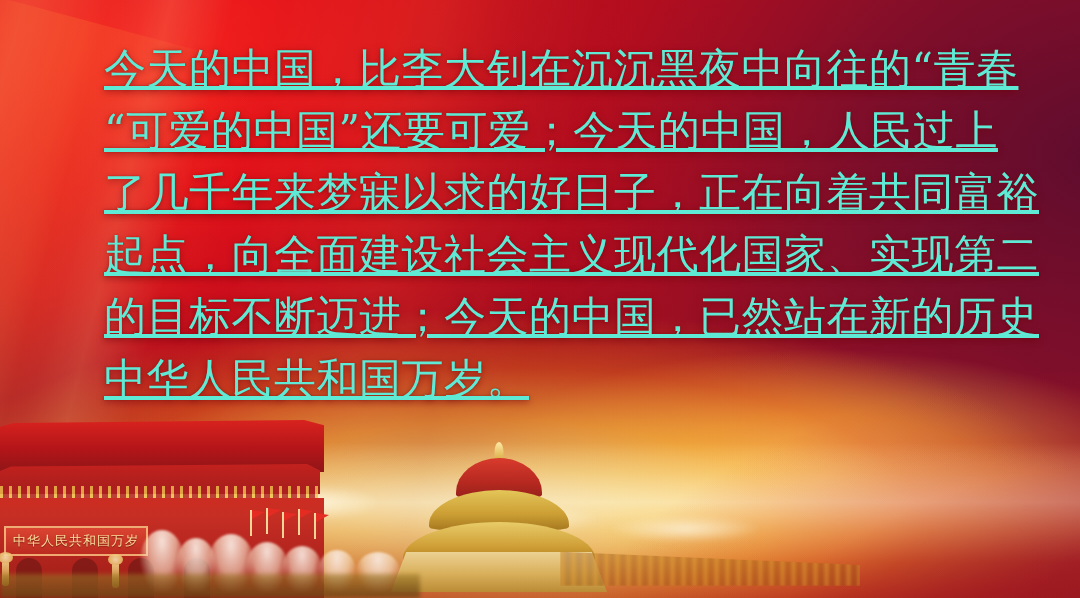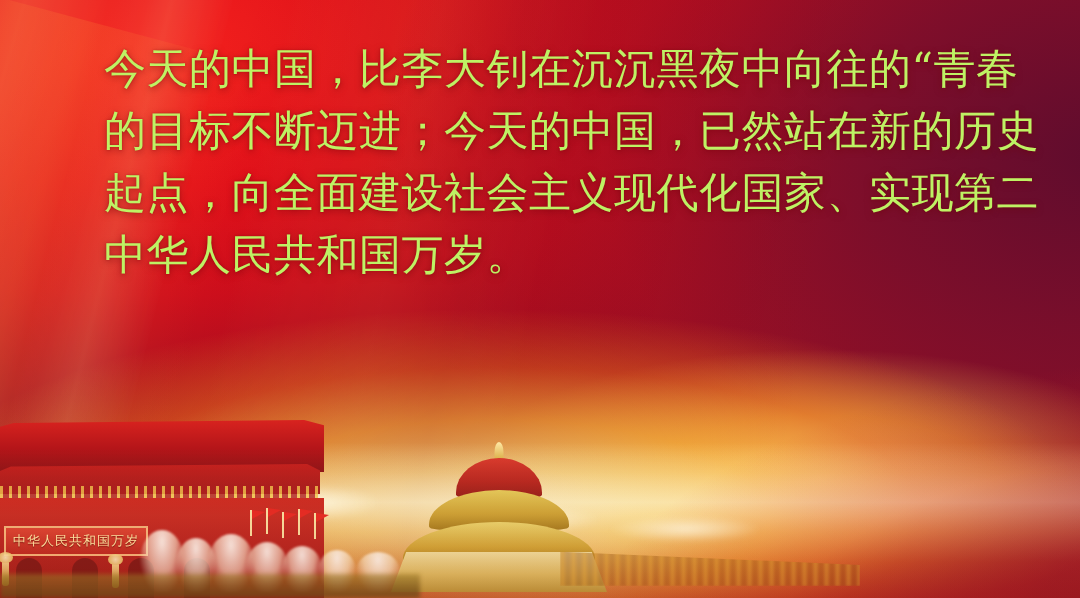--- a/index.html
+++ b/index.html
@@ -150,28 +150,29 @@
   .bottom-blend{
     position:absolute;left:0;right:0;bottom:0;height:150px;
     background:linear-gradient(180deg,rgba(255,210,120,0) 0%,rgba(255,200,110,.10) 45%,rgba(190,70,26,.20) 100%);
   }
 
   
   #quote{
     position:absolute;
     left:104px;top:38px;width:840px;
     margin:0;
-    color:#bef264;
+    color:#5eead4;
     font-size:42px;
     line-height:62px;
     letter-spacing:.5px;
     text-align:justify;
     text-justify:inter-character;
     text-shadow:0 2px 7px rgba(110,0,10,.60), 0 0 2px rgba(120,10,10,.45);
     z-index:6;
+    text-decoration:underline;
   }
   #quote .ln{display:block;white-space:nowrap;}
 </style>
 </head>
 <body>
 
 <div id="poster">
 
   <div class="layer bg-base"></div>
   <div class="layer bg-right"></div>
@@ -230,18 +231,20 @@
   <div class="fountain" style="left:246px;width:42px;height:50px;"></div>
   <div class="fountain" style="left:282px;width:40px;height:46px;"></div>
   <div class="fountain" style="left:318px;width:38px;height:42px;"></div>
   <div class="fountain" style="left:356px;width:44px;height:40px;"></div>
 
   <div class="grass"></div>
   <div class="bottom-blend"></div>
 
   <div id="quote">
     <span class="ln">今天的中国，比李大钊在沉沉黑夜中向往的“青春</span>
+    <span class="ln">“可爱的中国”还要可爱；今天的中国，人民过上</span>
+    <span class="ln">了几千年来梦寐以求的好日子，正在向着共同富裕</span>
+    <span class="ln">起点，向全面建设社会主义现代化国家、实现第二</span>
     <span class="ln">的目标不断迈进；今天的中国，已然站在新的历史</span>
-    <span class="ln">起点，向全面建设社会主义现代化国家、实现第二</span>
     <span class="ln">中华人民共和国万岁。</span>
   </div>
 
 </div>
 
 </body></html>

